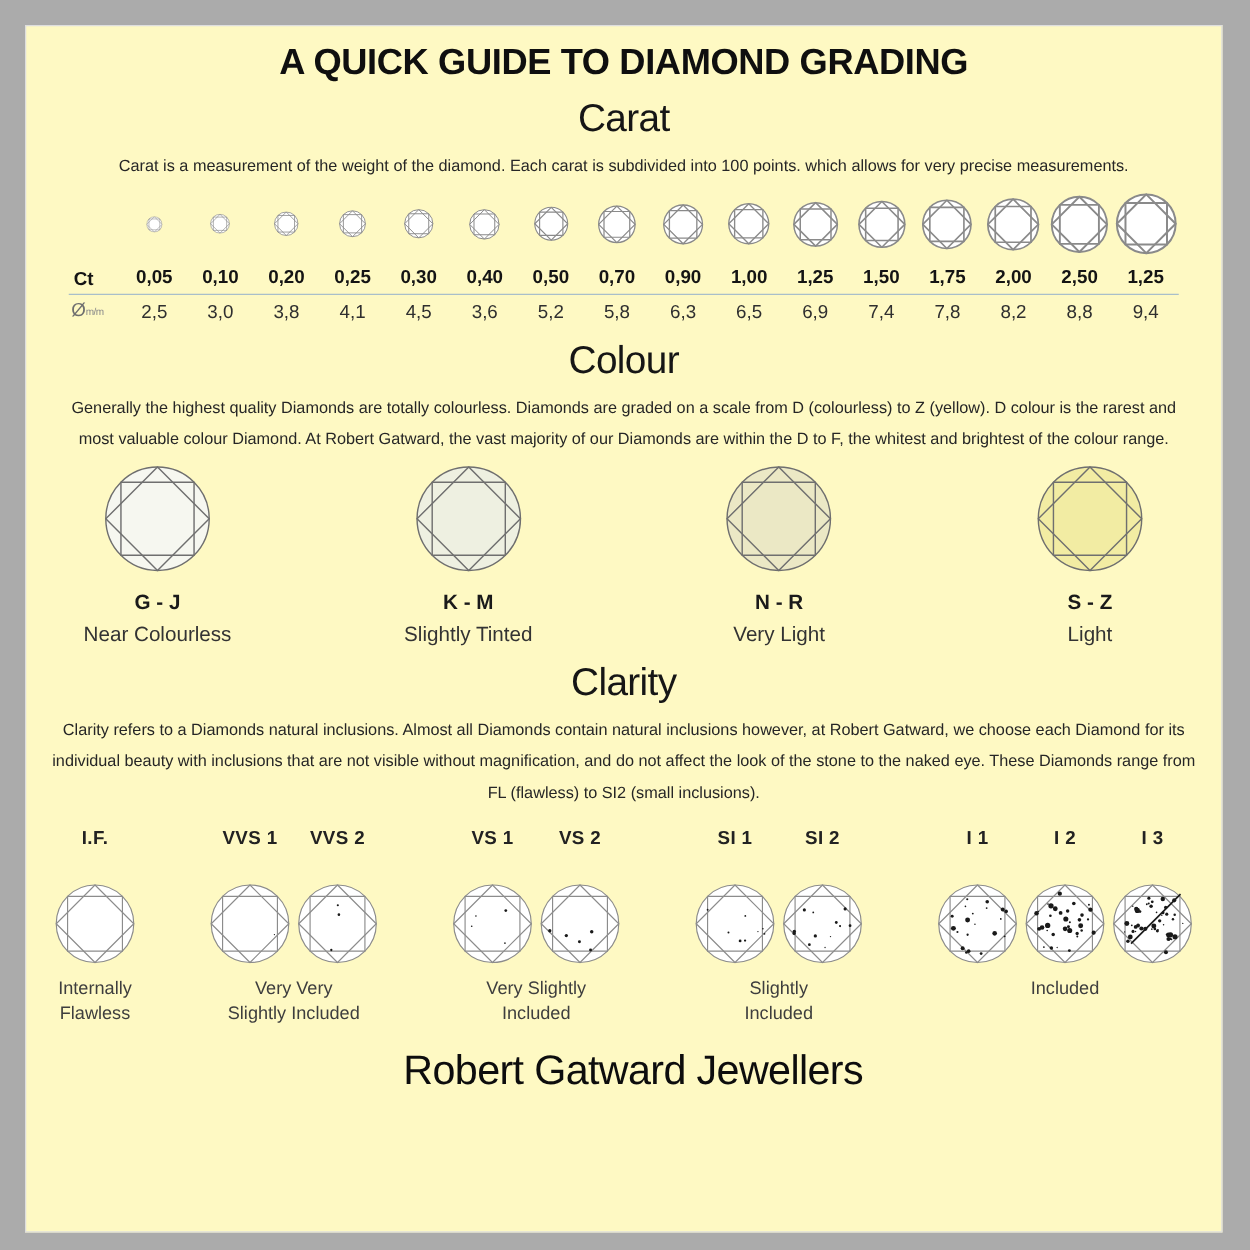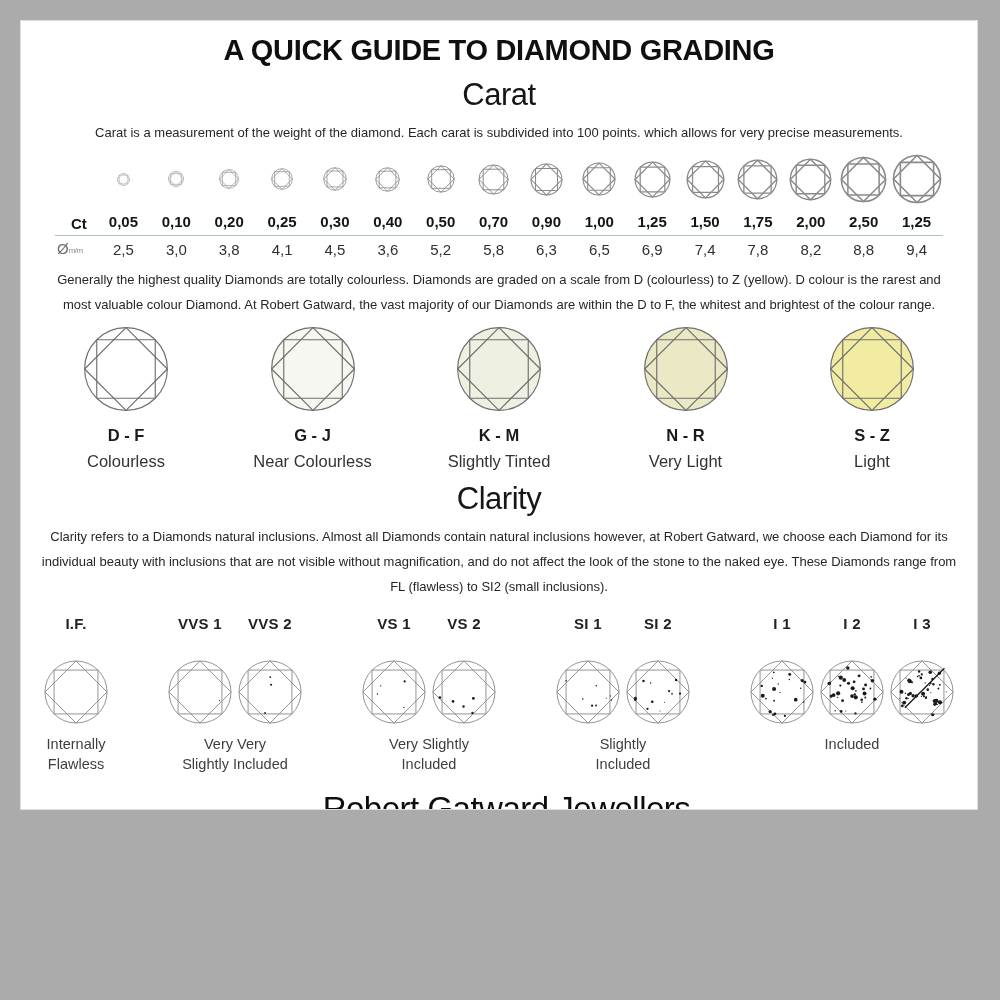--- a/index.html
+++ b/index.html
@@ -4,22 +4,22 @@
 <style>
   html,body{margin:0;padding:0;}
   body{
     width:1000px;height:1000px;
     background:#ababab;
     font-family:"Liberation Sans",sans-serif;
     color:#1c1c1c;
     position:relative;
   }
   .page{
-    position:absolute;left:20px;top:20px;width:958px;height:790px;
-    background:#ffffff;border:1px solid #dedede;box-sizing:border-box;
+    position:absolute;left:20px;top:20px;width:958px;height:966px;
+    background:#fef9c3;border:1px solid #dedede;box-sizing:border-box;
     overflow:hidden;
   }
   .main-title{
     text-align:center;font-size:29px;font-weight:700;letter-spacing:-0.3px;
     margin:13px 0 0;color:#0f0f0f;
   }
   .section-heading{
     text-align:center;font-size:31px;font-weight:400;letter-spacing:-0.5px;
     margin:10px 0 0;color:#161616;
   }
@@ -33,21 +33,21 @@
 
   
   .carat-grid{
     width:888px;margin:0 auto;display:grid;
     grid-template-columns:42px repeat(16,1fr);align-items:center;
   }
   #carat-scale{margin-top:6px;height:56px;}
   .scale-cell{display:flex;justify-content:center;align-items:center;height:56px;}
   #carat-table{width:888px;margin:4px auto 0;}
   .ct-cell{font-weight:700;font-size:15px;text-align:center;padding:2px 0 5px;color:#141414;}
-  .row-label{font-weight:700;font-size:15px;text-align:left;padding-left:4px;color:#141414;margin-left:12px;}
+  .row-label{font-weight:700;font-size:15px;text-align:left;padding-left:4px;color:#141414;}
   .table-rule{height:1px;background:#a9bfca;}
   .mm-cell{font-size:15px;text-align:center;color:#2f2f2f;padding:5px 0 2px;}
   .dia-label{font-size:15px;color:#6e6e6e;text-align:left;padding-left:2px;white-space:nowrap;}
   .dia-label .unit{font-size:8px;vertical-align:1px;letter-spacing:-0.5px;color:#8a8a8a;margin-top:46px;}
 
   
   #colour-row{width:932px;margin:8px auto 0;display:flex;justify-content:space-between;}
   .colour-item{width:186px;text-align:center;}
   .colour-range{font-weight:700;font-size:16.5px;margin-top:9px;color:#1a1a1a;}
   .colour-name{font-size:16.5px;margin-top:7px;color:#333333;}
@@ -259,29 +259,23 @@
           <div class="mm-cell">7,4</div>
           <div class="mm-cell">7,8</div>
           <div class="mm-cell">8,2</div>
           <div class="mm-cell">8,8</div>
           <div class="mm-cell">9,4</div>
         </div>
     </div>
   </section>
 
   <section>
+    <h2 class="section-heading">Colour</h2>
     <p class="desc" id="colour-desc">Generally the highest quality Diamonds are totally colourless. Diamonds are graded on a scale from D (colourless) to Z (yellow). D colour is the rarest and most valuable colour Diamond. At Robert Gatward, the vast majority of our Diamonds are within the D to F, the whitest and brightest of the colour range.</p>
     <div id="colour-row">
-        <div class="colour-item"><svg width="88" height="88" viewBox="0 0 100 100">
-    <g fill="#ffffff" stroke="#6f6f6f" stroke-width="1.3" stroke-linejoin="round">
-      <circle cx="50" cy="50" r="47"></circle>
-      <polygon points="50,3 97,50 50,97 3,50" fill="none"></polygon>
-      <polygon points="16.765981284232268,16.765981284232268 83.23401871576773,16.765981284232268 83.23401871576773,83.23401871576773 16.765981284232268,83.23401871576773" fill="none"></polygon>
-    </g>
-          </svg><div class="colour-range">D - F</div><div class="colour-name">Colourless</div></div>
         <div class="colour-item"><svg width="88" height="88" viewBox="0 0 100 100">
     <g fill="#f6f7f0" stroke="#6f6f6f" stroke-width="1.3" stroke-linejoin="round">
       <circle cx="50" cy="50" r="47"></circle>
       <polygon points="50,3 97,50 50,97 3,50" fill="none"></polygon>
       <polygon points="16.765981284232268,16.765981284232268 83.23401871576773,16.765981284232268 83.23401871576773,83.23401871576773 16.765981284232268,83.23401871576773" fill="none"></polygon>
     </g>
           </svg><div class="colour-range">G - J</div><div class="colour-name">Near Colourless</div></div>
         <div class="colour-item"><svg width="88" height="88" viewBox="0 0 100 100">
     <g fill="#eef0e1" stroke="#6f6f6f" stroke-width="1.3" stroke-linejoin="round">
       <circle cx="50" cy="50" r="47"></circle>

